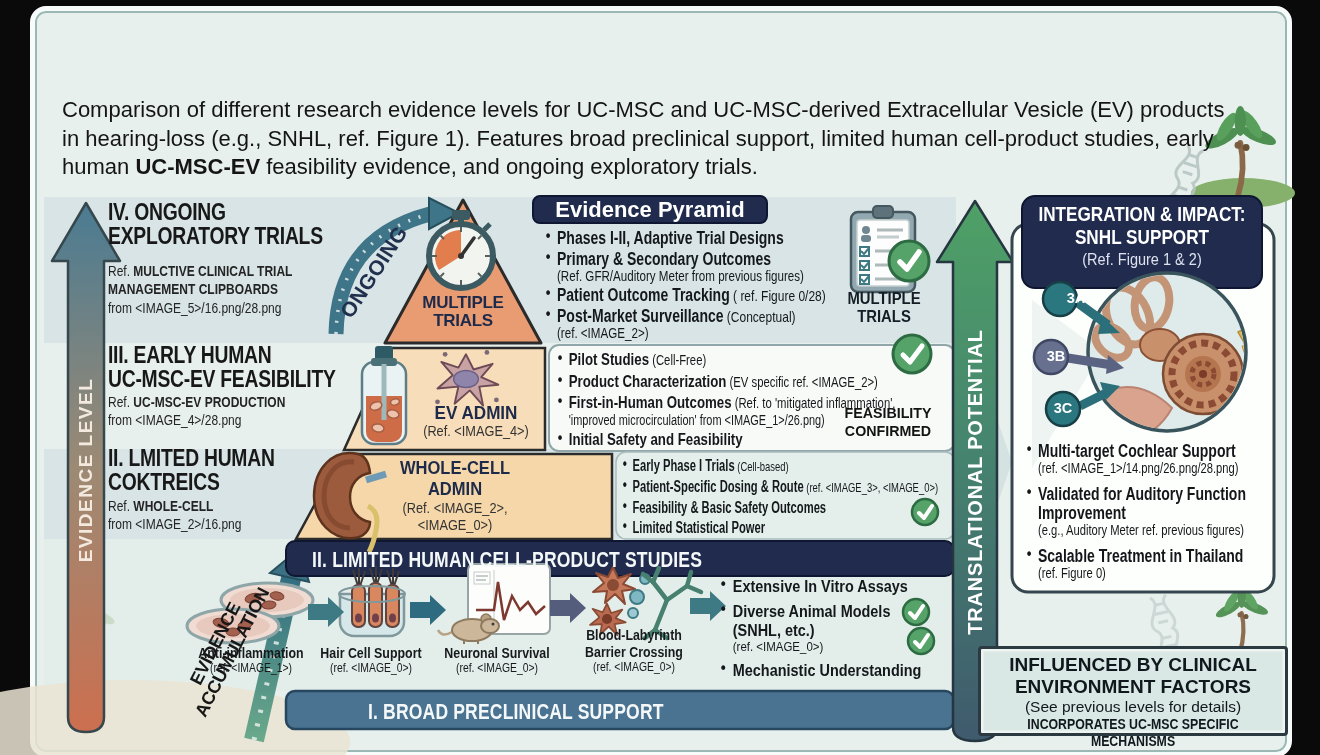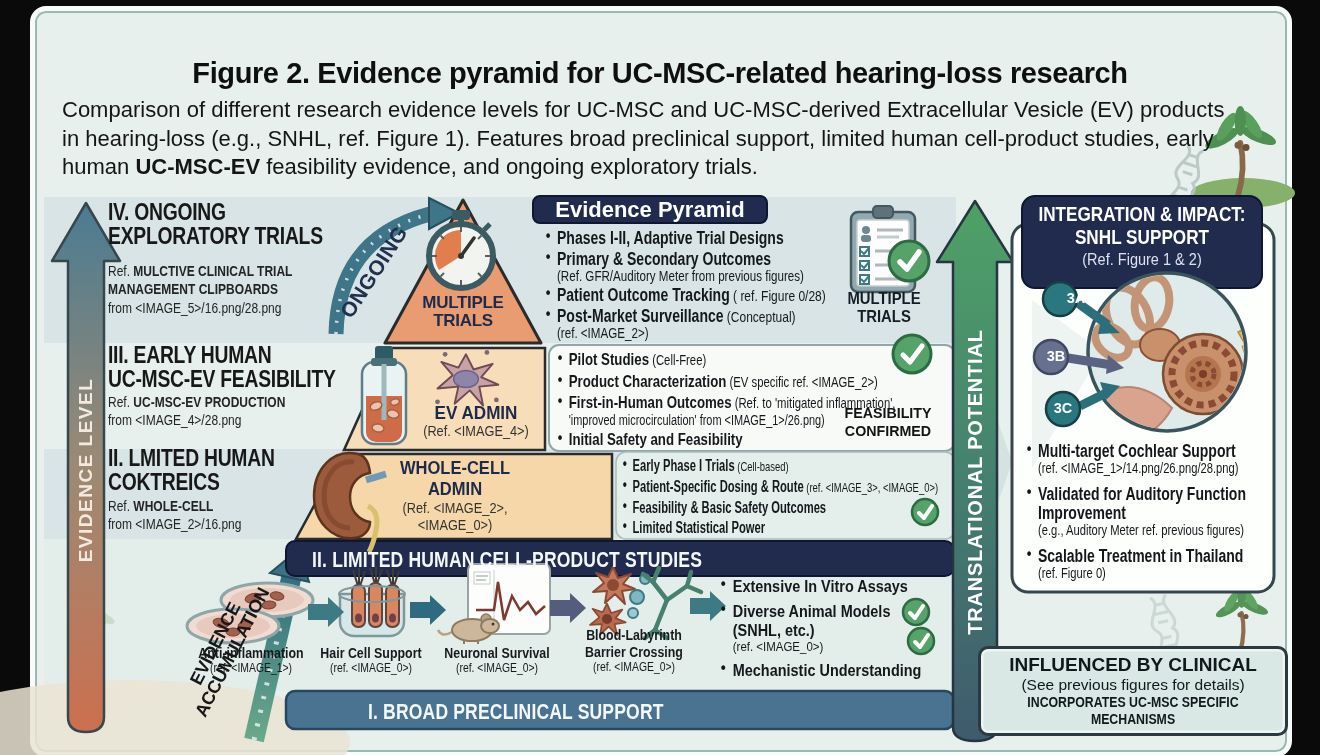--- a/index.html
+++ b/index.html
@@ -24,21 +24,21 @@
   .l3{transform:scaleX(.78);transform-origin:0 0;width:500px;line-height:1.15;color:#15181b;}
   .l3 .b{font-size:17px;} .l3 .t{font-size:14.5px;} .l3 .sub{font-size:14px;} .l3 .bi{margin-bottom:2px;}
   .l2{transform:scaleX(.7);transform-origin:0 0;width:470px;line-height:1.1;color:#15181b;}
   .l2 .b{font-size:16px;} .l2 .t{font-size:13.5px;} .l2 .bi{margin-bottom:3px;}
   .l1{transform:scaleX(.85);transform-origin:0 0;width:288px;line-height:1.12;color:#15181b;}
   .l1 .b{font-size:17px;} .l1 .sub{font-size:13.5px;} .l1 .bi{margin-bottom:6px;}
   .rp{transform:scaleX(.8);transform-origin:0 0;width:315px;line-height:1.1;color:#14171a;}
   .rp .b{font-size:17.5px;} .rp .sub{font-size:14px;} .rp .bi{margin-bottom:8px;}
   .chain{font-weight:800;font-size:15.5px;line-height:1.1;color:#17191c;text-align:center;transform:scaleX(.8);}
   .chain .cref{font-weight:normal;font-size:13px;}
-  .footerbox{left:978px;top:646px;width:310px;height:90px;background:#d9e8e4;border:3px solid #2b3940;border-radius:10px;
+  .footerbox{left:978px;top:646px;width:310px;height:90px;background:#d9e8e4;border:3px solid #2b3940;border-radius:4px;
              box-shadow:inset 0 0 0 2.5px #eef4f2;text-align:center;color:#10181d;line-height:1.16;padding-top:5px;box-sizing:border-box;}
 </style>
 </head>
 <body>
 
 <div class="canvas">
   <div class="frame"></div>
 
   <svg id="art" class="abs" width="1320" height="755" viewBox="0 0 1320 755">
     <defs>
@@ -343,21 +343,20 @@
     <g transform="translate(916,612)">
       <circle r="13" fill="#55a368" stroke="#2d6b43" stroke-width="2.5"></circle>
       <path d="M-6,1 L-1,6 L7,-6" fill="none" stroke="#fff" stroke-width="4" stroke-linecap="round" stroke-linejoin="round"></path>
     </g>
     <g transform="translate(921,641)">
       <circle r="13" fill="#55a368" stroke="#2d6b43" stroke-width="2.5"></circle>
       <path d="M-6,1 L-1,6 L7,-6" fill="none" stroke="#fff" stroke-width="4" stroke-linecap="round" stroke-linejoin="round"></path>
     </g>
   </svg>
 
-  <div class="txt ctrblk" style="left:0;top:57px;width:1320px;font-size:29px;font-weight:800;letter-spacing:-0.4px;color:#0f0f0f;">Figure 2. Evidence pyramid for UC-MSC-related hearing-loss research</div>
 
   <div class="txt" style="left:62px;top:96px;width:1180px;font-size:22px;line-height:1.3;color:#151515;">
     <span>Comparison of different research evidence levels for UC-MSC and UC-MSC-derived Extracellular Vesicle (EV) products in hearing-loss (e.g., SNHL, ref. Figure 1). Features broad preclinical support, limited human cell-product studies, early human </span><span class="b">UC-MSC-EV</span><span> feasibility evidence, and ongoing exploratory trials.</span>
   </div>
 
   <div class="txt hdg" style="left:108px;top:201px;">
     <div>IV. ONGOING</div>
     <div>EXPLORATORY TRIALS</div>
   </div>
   <div class="txt ref" style="left:108px;top:262px;">
@@ -491,16 +490,17 @@
     <div class="bi"><span class="b">Multi-target Cochlear Support</span>
       <div class="sub">(ref. &lt;IMAGE_1&gt;/14.png/26.png/28.png)</div></div>
     <div class="bi"><span class="b">Validated for Auditory Function Improvement</span>
       <div class="sub">(e.g., Auditory Meter ref. previous figures)</div></div>
     <div class="bi"><span class="b">Scalable Treatment in Thailand</span>
       <div class="sub">(ref. Figure 0)</div></div>
   </div>
 
   <div class="txt footerbox">
     <div style="font-size:19px;font-weight:800;">INFLUENCED BY CLINICAL</div>
-    <div style="font-size:15.5px;">(See previous figures for details)</div>
+    <div style="font-size:19px;font-weight:800;">ENVIRONMENT FACTORS</div>
+    <div style="font-size:15.5px;">(See previous levels for details)</div>
     <div style="font-size:14.5px;font-weight:800;transform:scaleX(.85);">INCORPORATES UC-MSC SPECIFIC MECHANISMS</div>
   </div>
 </div>
 
 </body></html>

